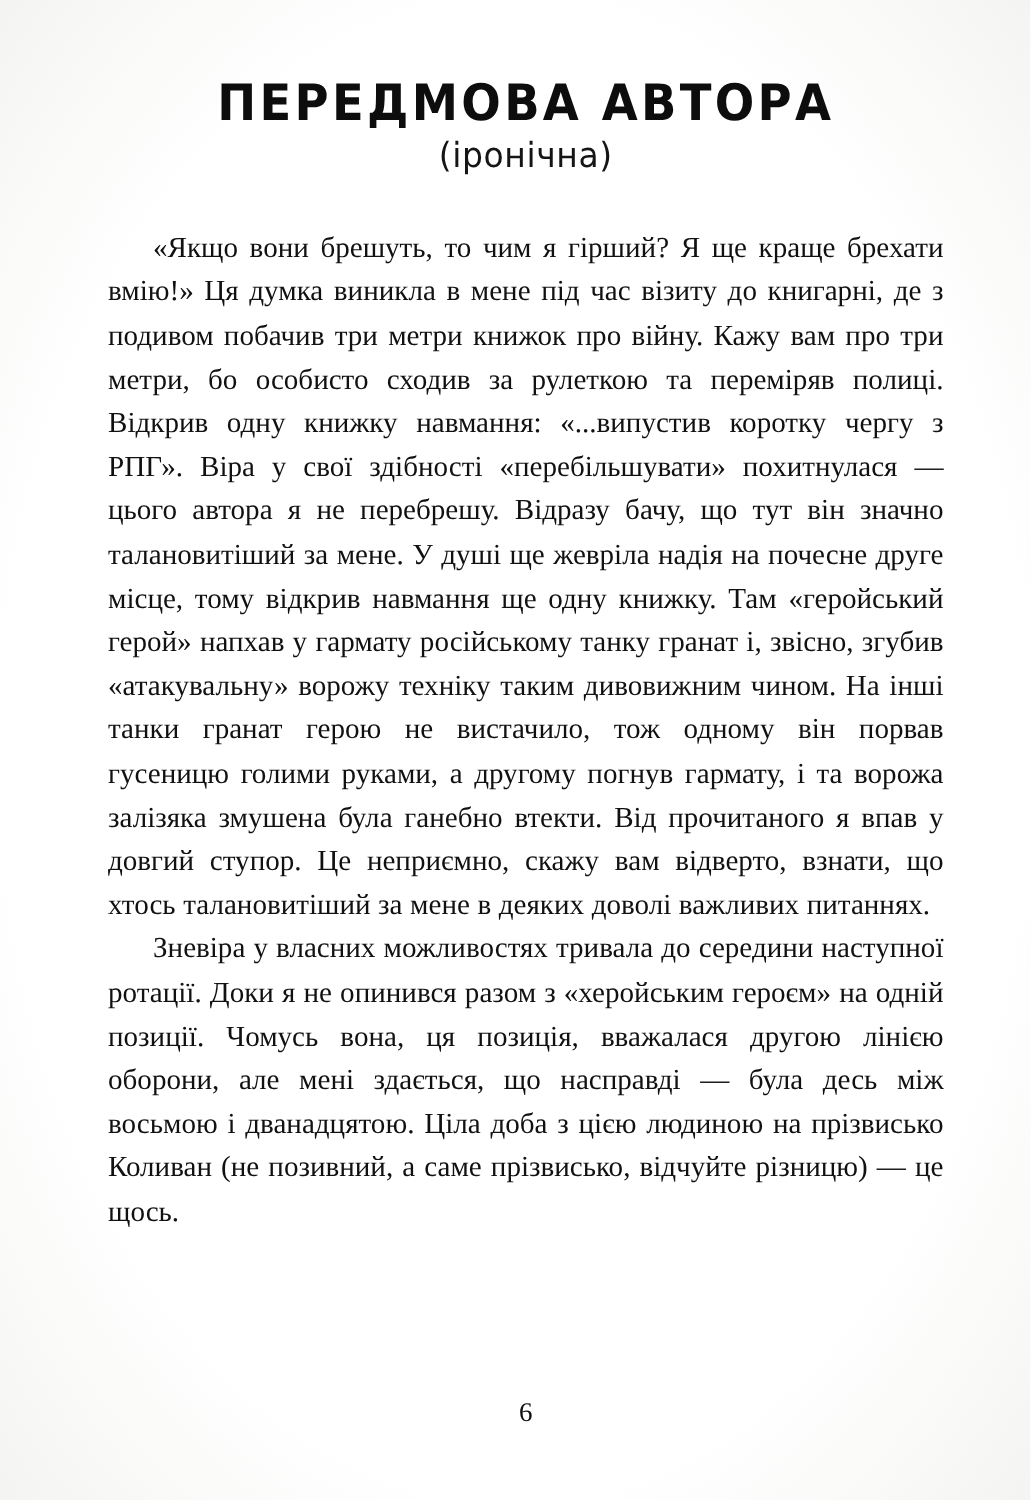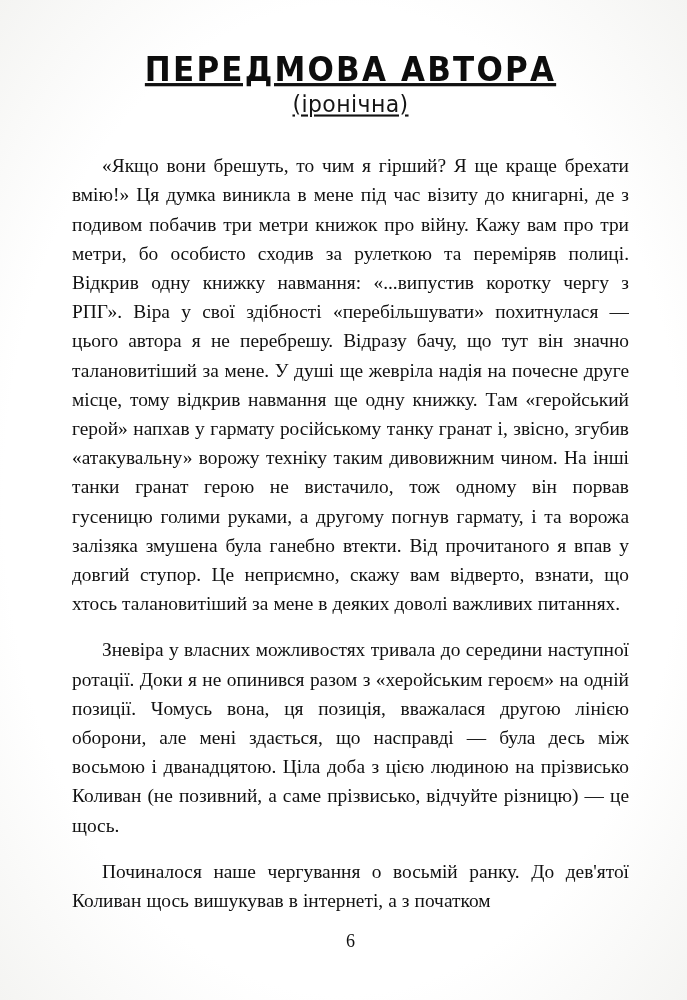--- a/index.html
+++ b/index.html
@@ -26,21 +26,20 @@
   .page-inner {
     position: absolute;
     left: 72px;
     right: 58px;
     top: 52px;
     bottom: 40px;
   }
   .title-block {
     text-align: center;
     margin-bottom: 34px;
-    text-decoration: underline;
   }
   .chapter-title {
     font-family: "DejaVu Sans", sans-serif;
     font-weight: 700;
     font-size: 31px;
     letter-spacing: 2.2px;
     color: #0d0d0d;
     text-transform: uppercase;
     transform: scaleY(1.08);
     margin: 0 0 6px 0;
@@ -60,21 +59,21 @@
     font-size: 19.4px;
     line-height: 29.2px;
     text-align: justify;
     text-indent: 30px;
     color: #111111;
     hyphens: manual;
     word-spacing: 0.2px;
     font-family: Liberation Serif, serif;
   }
   .body-text p + p {
-    margin-top: 17px;
+    margin-top: 0;
   }
   .folio {
     position: absolute;
     bottom: 8px;
     left: 0;
     right: 0;
     text-align: center;
     font-size: 18px;
     font-family: "Liberation Serif", serif;
     color: #101010;
@@ -87,18 +86,17 @@
   <div class="page-inner">
 
     <div class="title-block">
       <h1 class="chapter-title">ПЕРЕДМОВА АВТОРА</h1>
       <p class="chapter-subtitle">(іронічна)</p>
     </div>
 
     <div class="body-text">
       <p>«Якщо вони брешуть, то чим я гірший? Я ще краще брехати вмію!» Ця думка виникла в мене під час візиту до книгарні, де з подивом побачив три метри книжок про війну. Кажу вам про три метри, бо особисто сходив за рулеткою та переміряв полиці. Відкрив одну книжку навмання: «...випустив коротку чергу з РПГ». Віра у свої здібності «перебільшувати» похитнулася — цього автора я не перебрешу. Відразу бачу, що тут він значно талановитіший за мене. У душі ще жевріла надія на почесне друге місце, тому відкрив навмання ще одну книжку. Там «геройський герой» напхав у гармату російському танку гранат і, звісно, згубив «атакувальну» ворожу техніку таким дивовижним чином. На інші танки гранат герою не вистачило, тож одному він порвав гусеницю голими руками, а другому погнув гармату, і та ворожа залізяка змушена була ганебно втекти. Від прочитаного я впав у довгий ступор. Це неприємно, скажу вам відверто, взнати, що хтось талановитіший за мене в деяких доволі важливих питаннях.</p>
       <p>Зневіра у власних можливостях тривала до середини наступної ротації. Доки я не опинився разом з «херойським героєм» на одній позиції. Чомусь вона, ця позиція, вважалася другою лінією оборони, але мені здається, що насправді — була десь між восьмою і дванадцятою. Ціла доба з цією людиною на прізвисько Коливан (не позивний, а саме прізвисько, відчуйте різницю) — це щось.</p>
-      <p>Починалося наше чергування о восьмій ранку. До дев'ятої Коливан щось вишукував в інтернеті, а з початком</p>
     </div>
 
     <div class="folio">6</div>
   </div>
 </div>
 
 </body></html>

